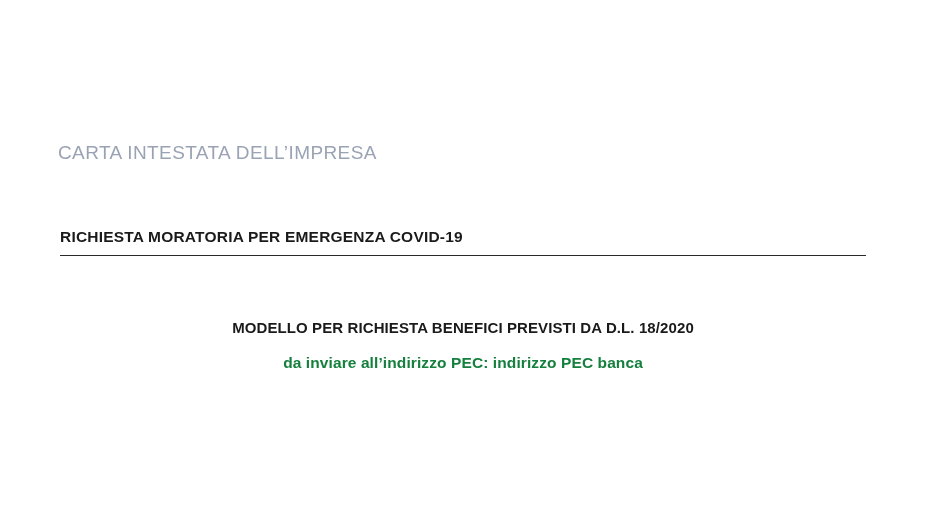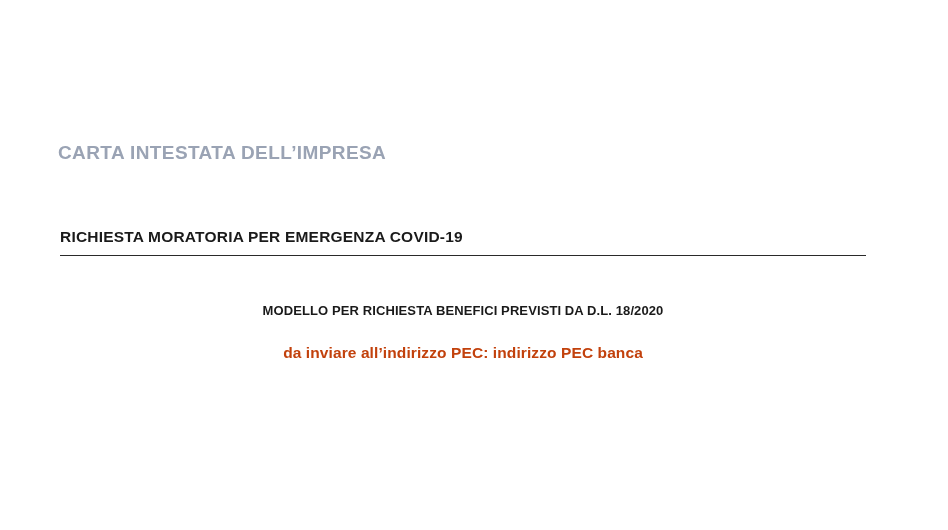--- a/index.html
+++ b/index.html
@@ -20,21 +20,21 @@
     height: 530px;
     background: #ffffff;
   }
   .letterhead {
     position: absolute;
     left: 58px;
     top: 142px;
     font-size: 19px;
     letter-spacing: 0.4px;
     color: #9aa3b4;
-    font-weight: 700;
+    font-weight: 400;
     white-space: nowrap;
   }
   .title-block {
     position: absolute;
     left: 60px;
     top: 228px;
     width: 806px;
   }
   .doc-title {
     font-size: 15.5px;
@@ -50,31 +50,32 @@
     height: 0;
   }
   .subtitle-block {
     position: absolute;
     left: 60px;
     top: 303px;
     width: 806px;
     text-align: center;
   }
   .subtitle-1 {
-    font-size: 13px;
+    font-size: 15px;
     font-weight: bold;
     color: #1a1a1a;
     letter-spacing: 0.1px;
     white-space: nowrap;
+    margin-top: 16px;
   }
   .subtitle-2 {
-    margin-top: 26px;
+    margin-top: 18px;
     font-size: 15.5px;
     font-weight: bold;
-    color: #c2410c;
+    color: #15803d;
     letter-spacing: 0.1px;
     white-space: nowrap;
   }
 </style>
 </head>
 <body>
 
 <div class="page">
 
   <div class="letterhead">CARTA INTESTATA DELL’IMPRESA</div>

